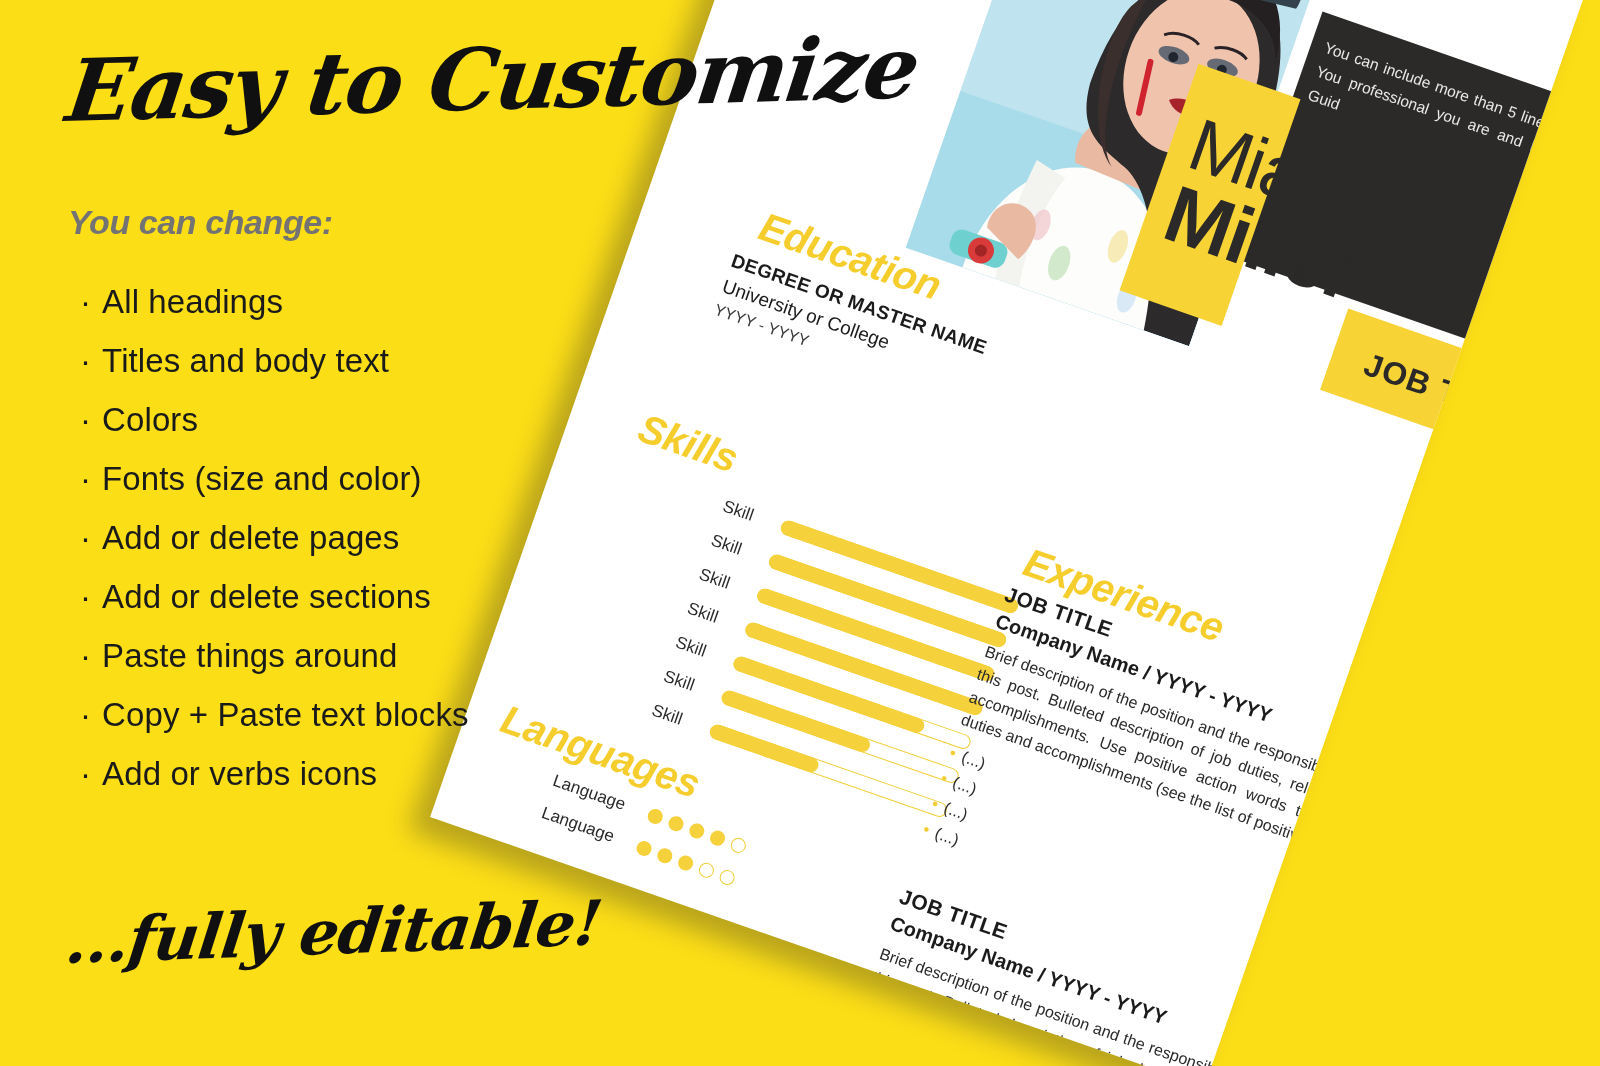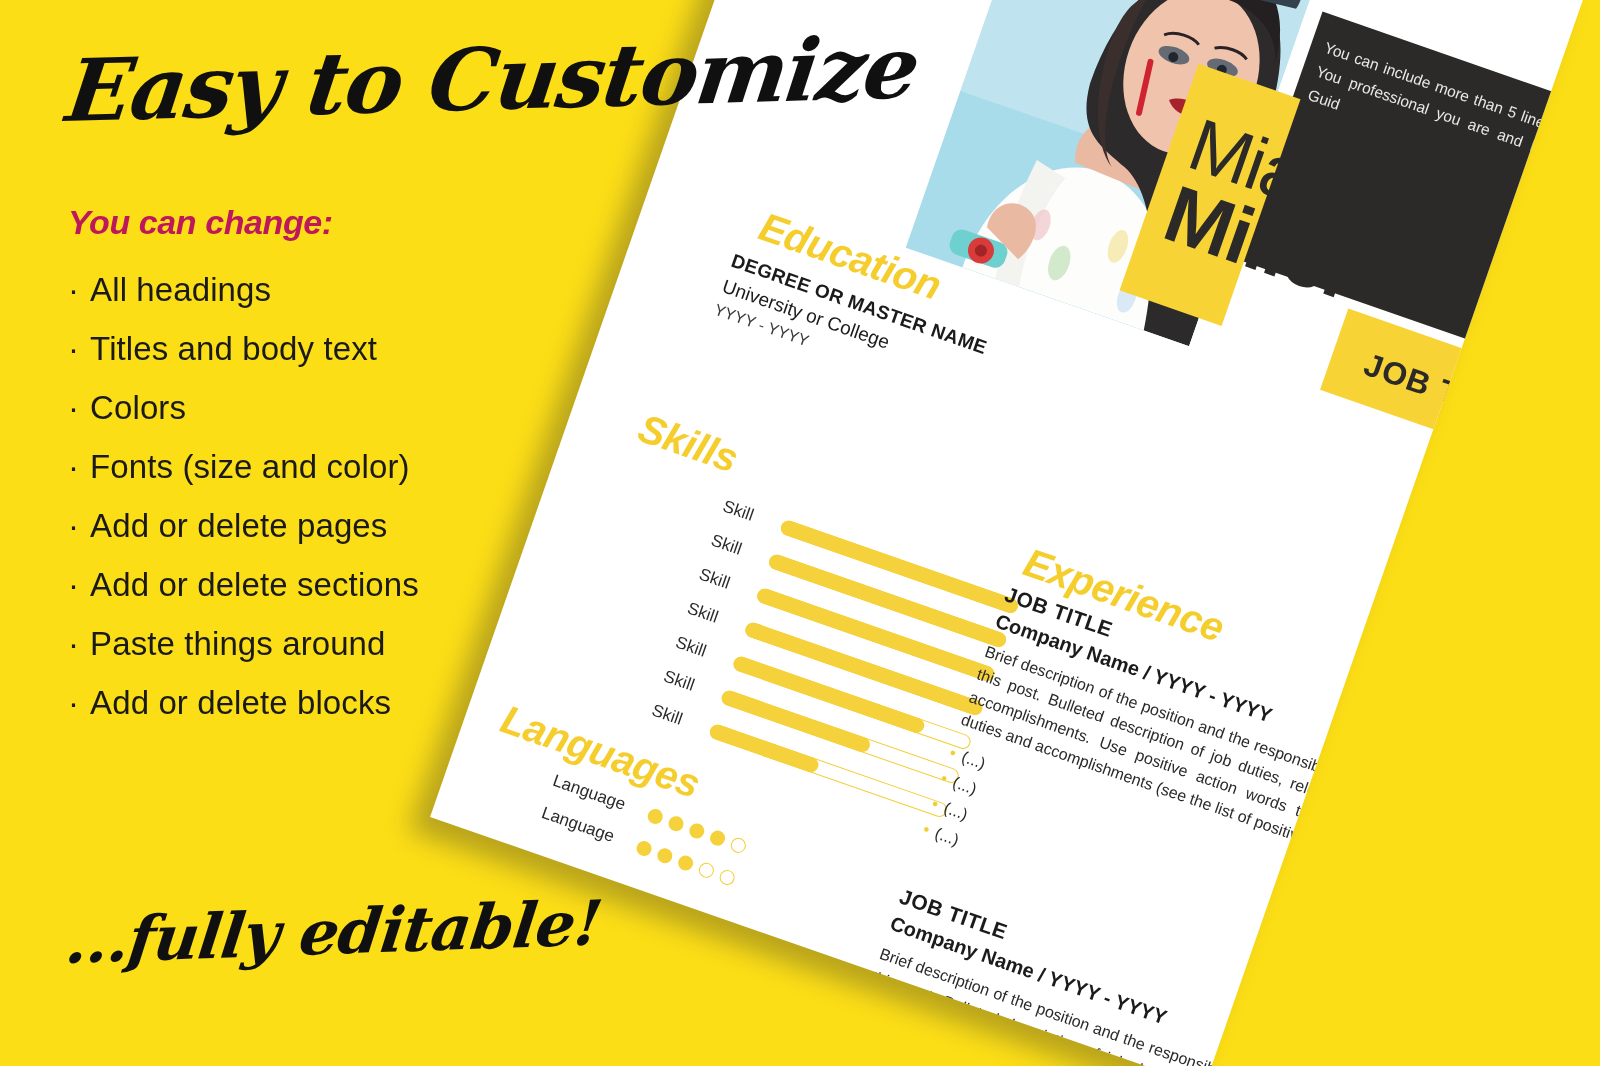--- a/index.html
+++ b/index.html
@@ -20,25 +20,25 @@
     font-style:italic;font-weight:700;
     font-size:86px;line-height:1;color:#101010;
     letter-spacing:-2px;
     transform:skewX(-9deg) rotate(-1.6deg);
     transform-origin:left bottom;
     white-space:nowrap;
   }
   .promo-sub{
     position:absolute;left:68px;top:203px;
     font-size:34px;font-weight:700;font-style:italic;
-    color:#be185d;letter-spacing:-0.4px;
+    color:#737373;letter-spacing:-0.4px;
   }
   #promo-list{
     position:absolute;left:68px;top:260px;
-    list-style:none;margin:0;padding:0;
+    list-style:none;margin:12px;padding:0;
   }
   #promo-list li{
     font-size:33px;line-height:59px;color:#1a1a1a;
     font-weight:300;letter-spacing:0.1px;white-space:nowrap;
   }
   #promo-list li .dot{margin-right:11px;}
   .promo-foot{
     position:absolute;left:62px;top:905px;
     font-family:"DejaVu Serif", serif;
     font-style:italic;font-weight:700;
@@ -179,21 +179,22 @@
   <div class="promo-title">Easy to Customize</div>
   <div class="promo-sub">You can change:</div>
   <ul id="promo-list">
       <li><span class="dot">·</span><span>All headings</span></li>
       <li><span class="dot">·</span><span>Titles and body text</span></li>
       <li><span class="dot">·</span><span>Colors</span></li>
       <li><span class="dot">·</span><span>Fonts (size and color)</span></li>
       <li><span class="dot">·</span><span>Add or delete pages</span></li>
       <li><span class="dot">·</span><span>Add or delete sections</span></li>
       <li><span class="dot">·</span><span>Paste things around</span></li>
-      <li><span class="dot">·</span><span>Add or delete blocks</span></li>
+      <li><span class="dot">·</span><span>Copy + Paste text blocks</span></li>
+      <li><span class="dot">·</span><span>Add or verbs icons</span></li>
     </ul>
   <div class="promo-foot">...fully editable!</div>
 </div>
 
 <div id="page-wrap">
   <div id="page">
 
     <div class="banner-black"></div>
 
     <div class="photo">

